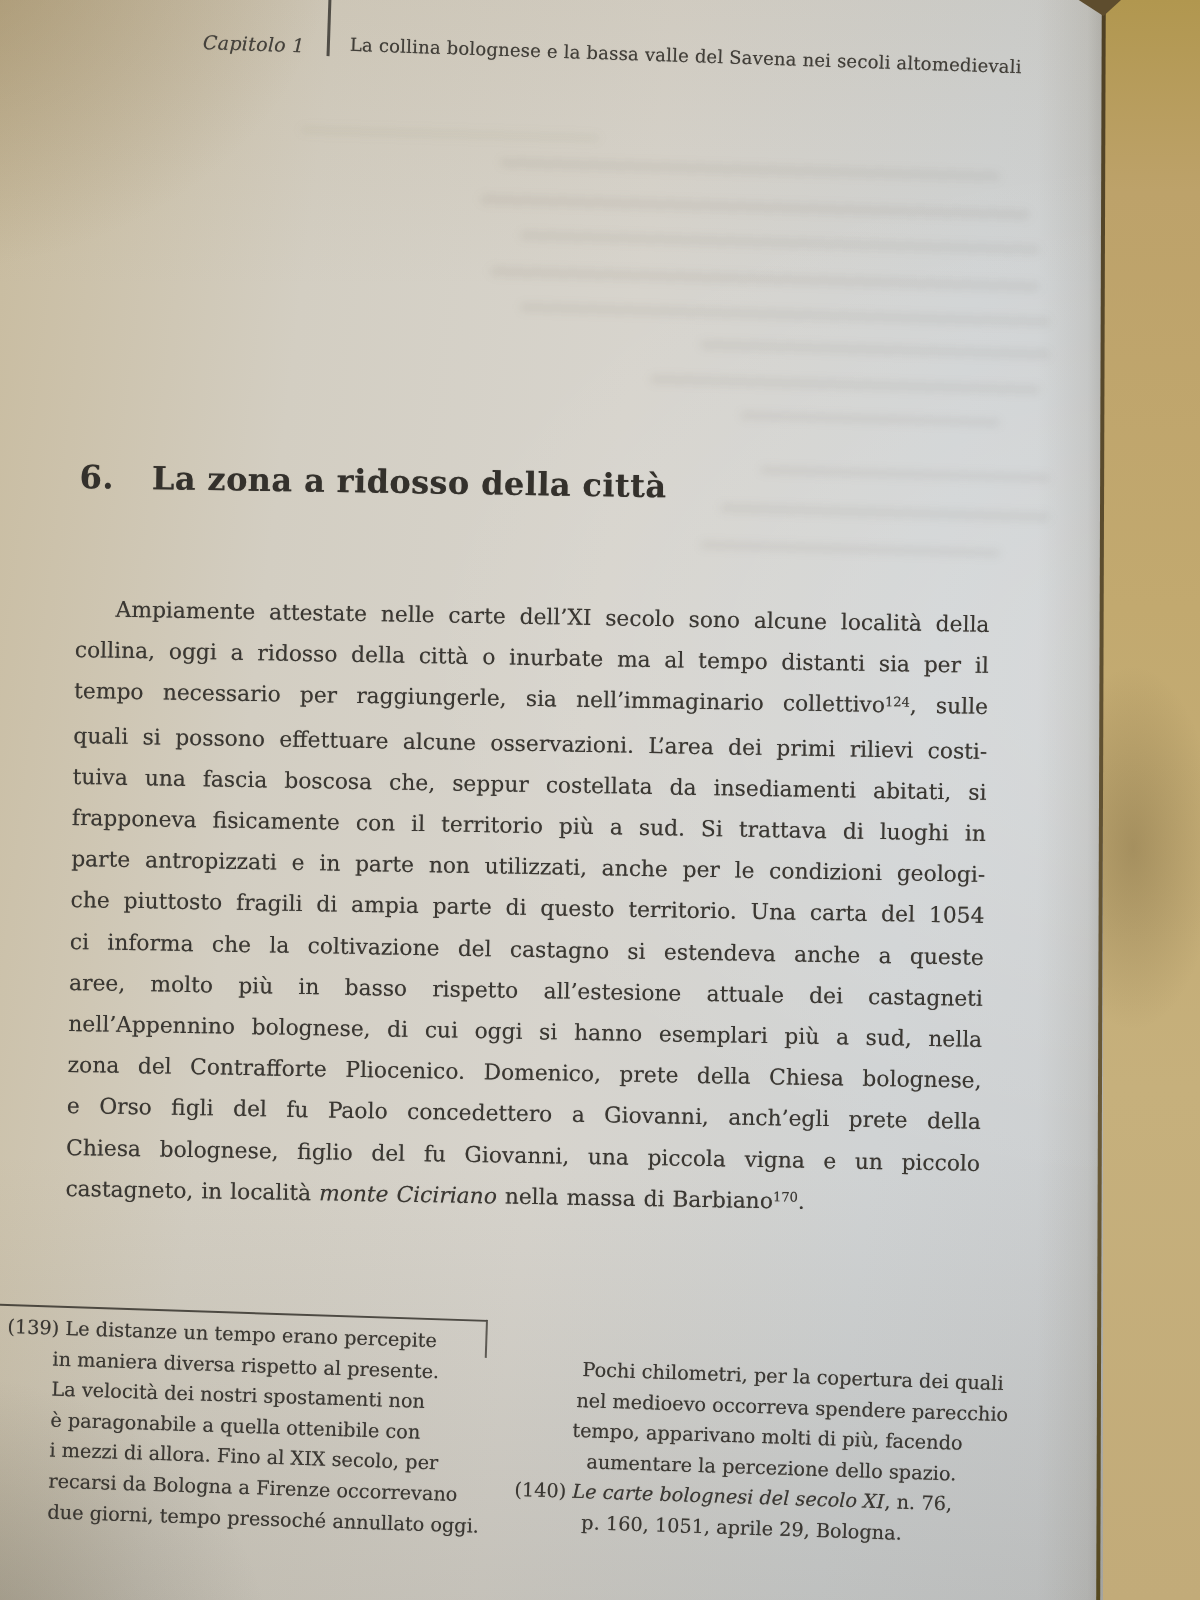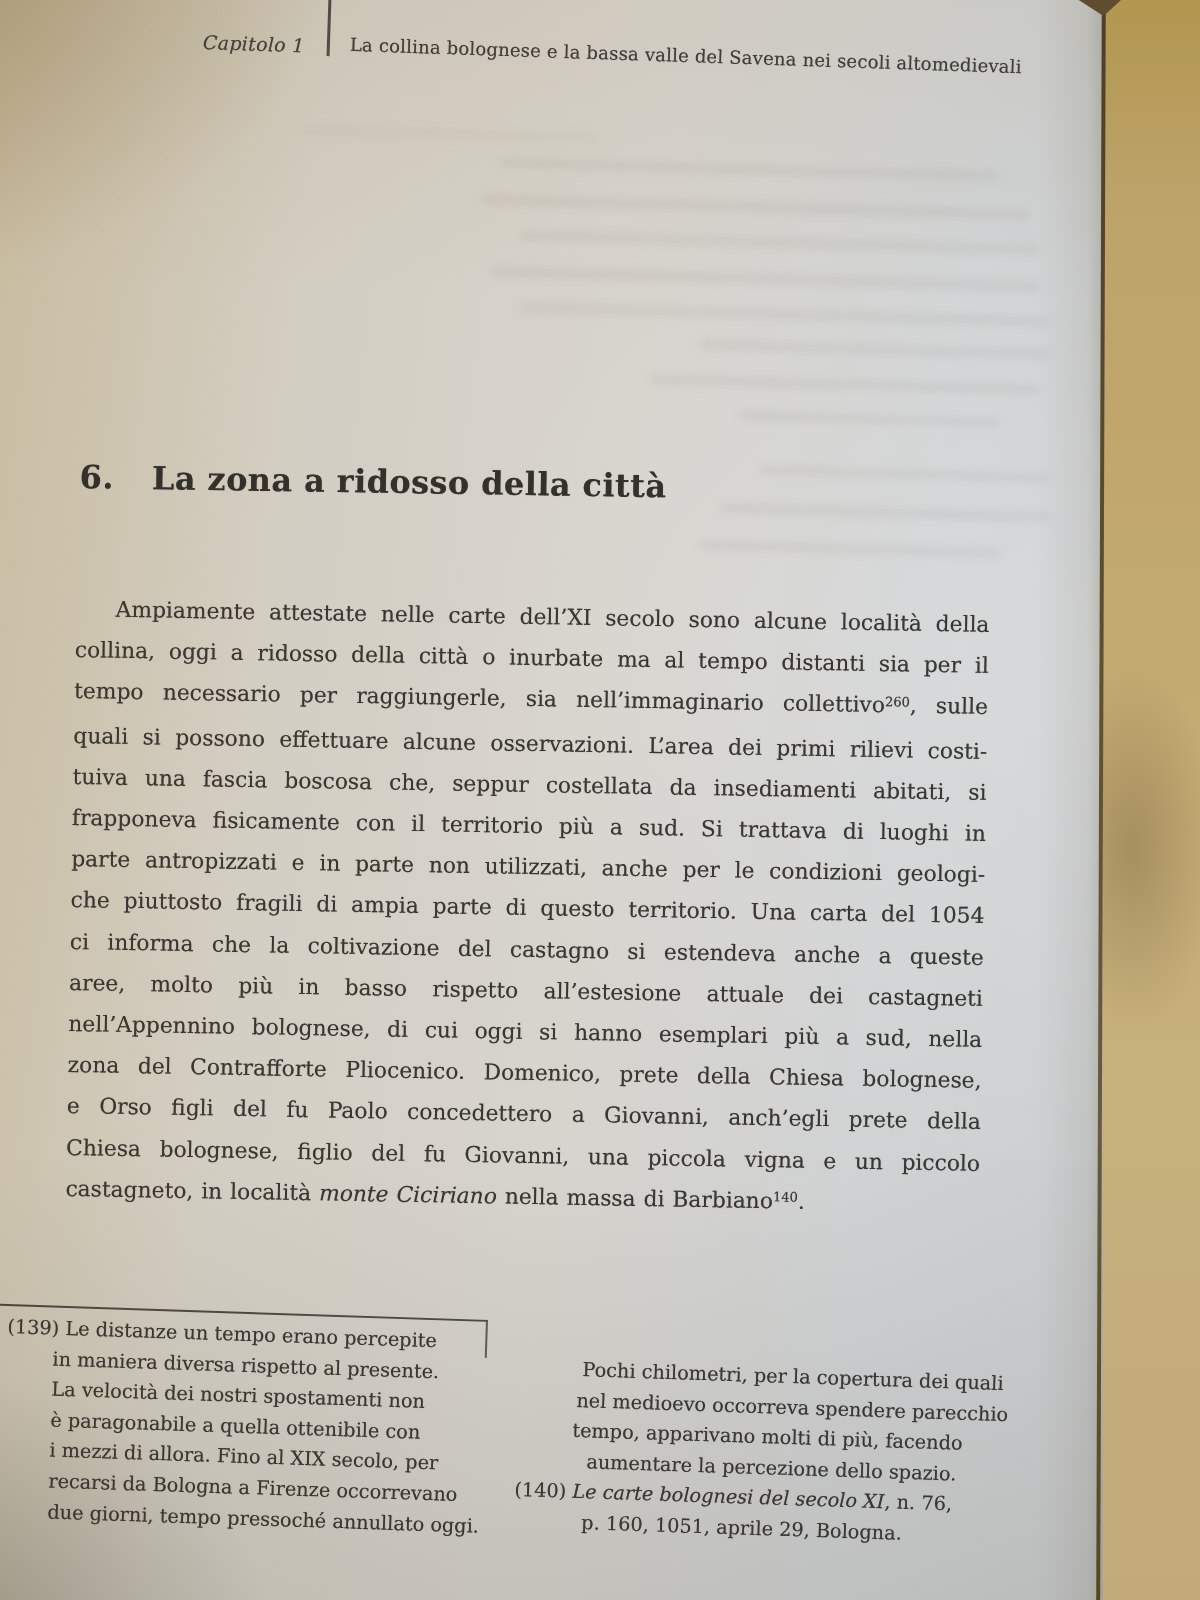--- a/index.html
+++ b/index.html
@@ -157,33 +157,33 @@
       <span class="htitle">La collina bolognese e la bassa valle del Savena nei secoli altomedievali</span>
     </div>
 
     <div class="heading txt">
       <span class="hnum">6.</span><span class="htext">La zona a ridosso della città</span>
     </div>
 
     <div class="bodytext txt">
         <div class="tline indent"><span>Ampiamente attestate nelle carte dell’XI secolo sono alcune località della</span></div>
         <div class="tline"><span>collina, oggi a ridosso della città o inurbate ma al tempo distanti sia per il</span></div>
-        <div class="tline"><span>tempo necessario per raggiungerle, sia nell’immaginario collettivo</span><span class="sup">260</span><span>, sulle</span></div>
+        <div class="tline"><span>tempo necessario per raggiungerle, sia nell’immaginario collettivo</span><span class="sup">124</span><span>, sulle</span></div>
         <div class="tline"><span>quali si possono effettuare alcune osservazioni. L’area dei primi rilievi costi-</span></div>
         <div class="tline"><span>tuiva una fascia boscosa che, seppur costellata da insediamenti abitati, si</span></div>
         <div class="tline"><span>frapponeva fisicamente con il territorio più a sud. Si trattava di luoghi in</span></div>
         <div class="tline"><span>parte antropizzati e in parte non utilizzati, anche per le condizioni geologi-</span></div>
         <div class="tline"><span>che piuttosto fragili di ampia parte di questo territorio. Una carta del 1054</span></div>
         <div class="tline"><span>ci informa che la coltivazione del castagno si estendeva anche a queste</span></div>
         <div class="tline"><span>aree, molto più in basso rispetto all’estesione attuale dei castagneti</span></div>
         <div class="tline"><span>nell’Appennino bolognese, di cui oggi si hanno esemplari più a sud, nella</span></div>
         <div class="tline"><span>zona del Contrafforte Pliocenico. Domenico, prete della Chiesa bolognese,</span></div>
         <div class="tline"><span>e Orso figli del fu Paolo concedettero a Giovanni, anch’egli prete della</span></div>
         <div class="tline"><span>Chiesa bolognese, figlio del fu Giovanni, una piccola vigna e un piccolo</span></div>
-        <div class="tline noj"><span>castagneto, in località </span><span class="it">monte Ciciriano</span><span> nella massa di Barbiano</span><span class="sup">140</span><span>.</span></div>
+        <div class="tline noj"><span>castagneto, in località </span><span class="it">monte Ciciriano</span><span> nella massa di Barbiano</span><span class="sup">170</span><span>.</span></div>
       </div>
 
     <div class="footnotes txt">
       <div class="fn-rule"></div>
       <div class="fn-left">
           <div class="tline outdent"><span>(139) Le distanze un tempo erano percepite</span></div>
           <div class="tline"><span>in maniera diversa rispetto al presente.</span></div>
           <div class="tline"><span>La velocità dei nostri spostamenti non</span></div>
           <div class="tline"><span>è paragonabile a quella ottenibile con</span></div>
           <div class="tline"><span>i mezzi di allora. Fino al XIX secolo, per</span></div>

